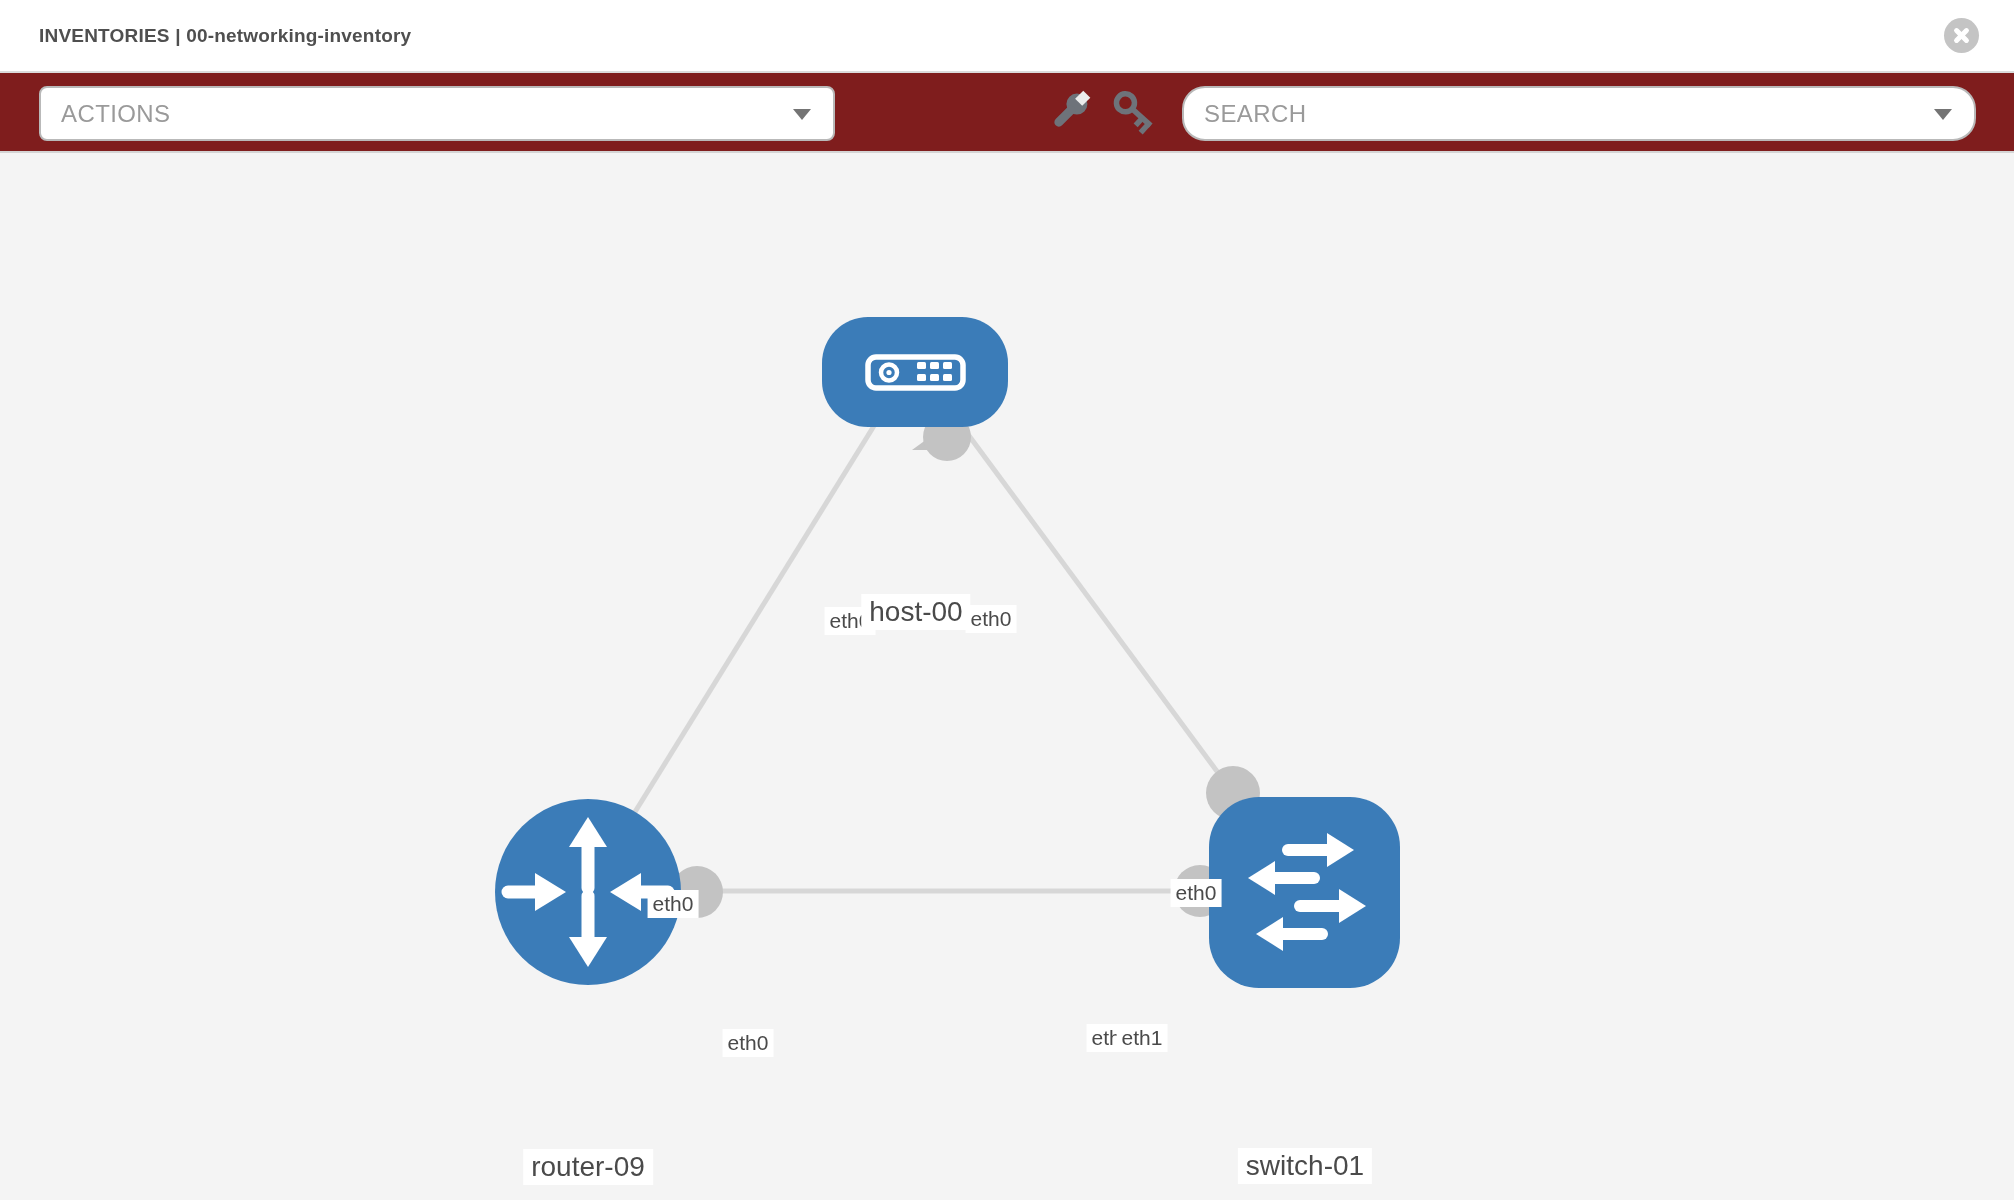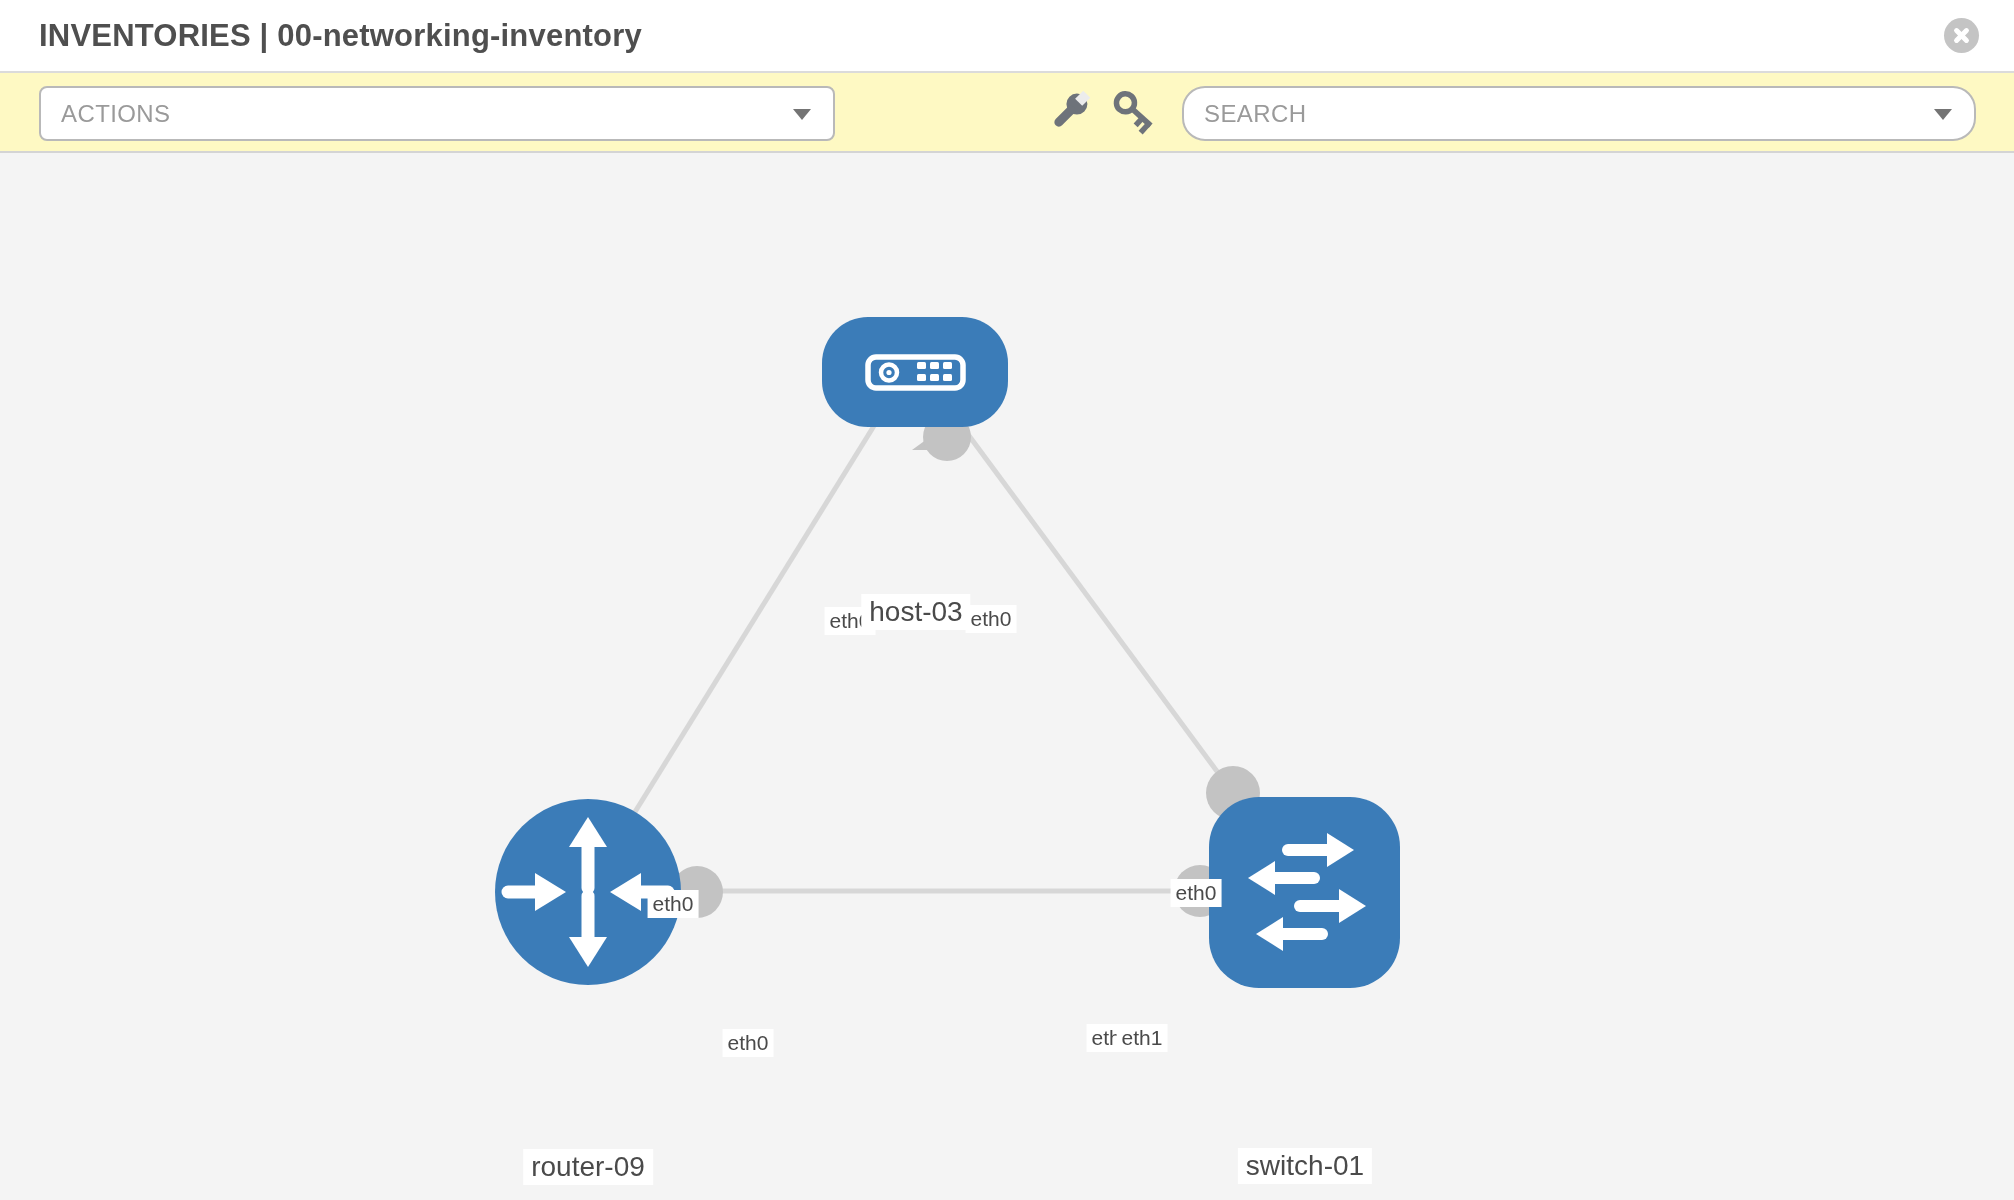--- a/index.html
+++ b/index.html
@@ -2,28 +2,28 @@
 <html><head>
 <meta charset="utf-8">
 <style>
   * { margin:0; padding:0; box-sizing:border-box; }
   html,body { width:2014px; height:1200px; }
   body { font-family:"Liberation Sans", sans-serif; background:#f4f4f4; }
   #screen { position:relative; width:2014px; height:1200px; overflow:hidden; background:#f4f4f4; }
 
   
   .header { position:absolute; left:0; top:0; width:2014px; height:71px; background:#ffffff; z-index:30; }
-  .page-title { position:absolute; left:39px; top:0; line-height:71px; font-size:31px; font-weight:700; color:#4f4f4f; letter-spacing:.2px; }
+  .page-title { position:absolute; left:39px; top:0; line-height:71px; font-size:19px; font-weight:700; color:#4f4f4f; letter-spacing:.2px; }
   .close-btn { position:absolute; left:1944px; top:18px; width:35px; height:35px; border:none; border-radius:50%; background:#c4c4c4; cursor:pointer; }
   .close-btn .bar { position:absolute; left:8px; top:15px; width:19px; height:5px; background:#ffffff; border-radius:3px; }
   .close-btn .bar.b1 { transform:rotate(45deg); }
   .close-btn .bar.b2 { transform:rotate(-45deg); }
 
   
-  .toolbar { position:absolute; left:0; top:71px; width:2014px; height:82px; background:#fef9c3; border-top:2px solid #dbdbdb; border-bottom:2px solid #d4d4d4; z-index:30; }
+  .toolbar { position:absolute; left:0; top:71px; width:2014px; height:82px; background:#7f1d1d; border-top:2px solid #dbdbdb; border-bottom:2px solid #d4d4d4; z-index:30; }
   .dropdown { position:absolute; top:13px; height:55px; background:#ffffff; border:2px solid #b9b9b9; border-radius:8px; cursor:pointer; }
   .dd-actions { left:39px; width:796px; }
   .dd-search { left:1182px; width:794px;border-radius:23px; }
   .dd-label { position:absolute; left:20px; top:0; line-height:51px; font-size:24px; color:#9a9a9a; letter-spacing:.4px; }
   .caret { position:absolute; right:22px; top:21px; width:0; height:0; border-left:9px solid transparent; border-right:9px solid transparent; border-top:11px solid #747474; }
   .tool-icon { position:absolute; cursor:pointer; }
   .icon-wrench { left:1039px; top:13px; }
   .icon-key { left:1108px; top:14px; }
 
   
@@ -106,21 +106,21 @@
     </svg>
 
     <div class="chip if" style="left:850px; top:468px;">eth0</div>
     <div class="chip if" style="left:991px; top:466px;">eth0</div>
     <div class="chip if" style="left:673px; top:751px;">eth0</div>
     <div class="chip if" style="left:1196px; top:740px;">eth0</div>
     <div class="chip if" style="left:748px; top:890px;">eth0</div>
     <div class="chip if hidden-under" style="left:1112px; top:885px;">eth0</div>
     <div class="chip if over" style="left:1142px; top:885px;">eth1</div>
 
-    <div class="chip node" style="left:916px; top:459px;">host-03</div>
+    <div class="chip node" style="left:916px; top:459px;">host-00</div>
     <div class="chip node" style="left:588px; top:1014px;">router-09</div>
     <div class="chip node" style="left:1305px; top:1013px;">switch-01</div>
 
   </div>
 
   <div class="header">
     <div class="page-title">INVENTORIES | 00-networking-inventory</div>
     <button class="close-btn">
       <span><span class="bar b1"></span><span class="bar b2"></span></span>
     </button>

